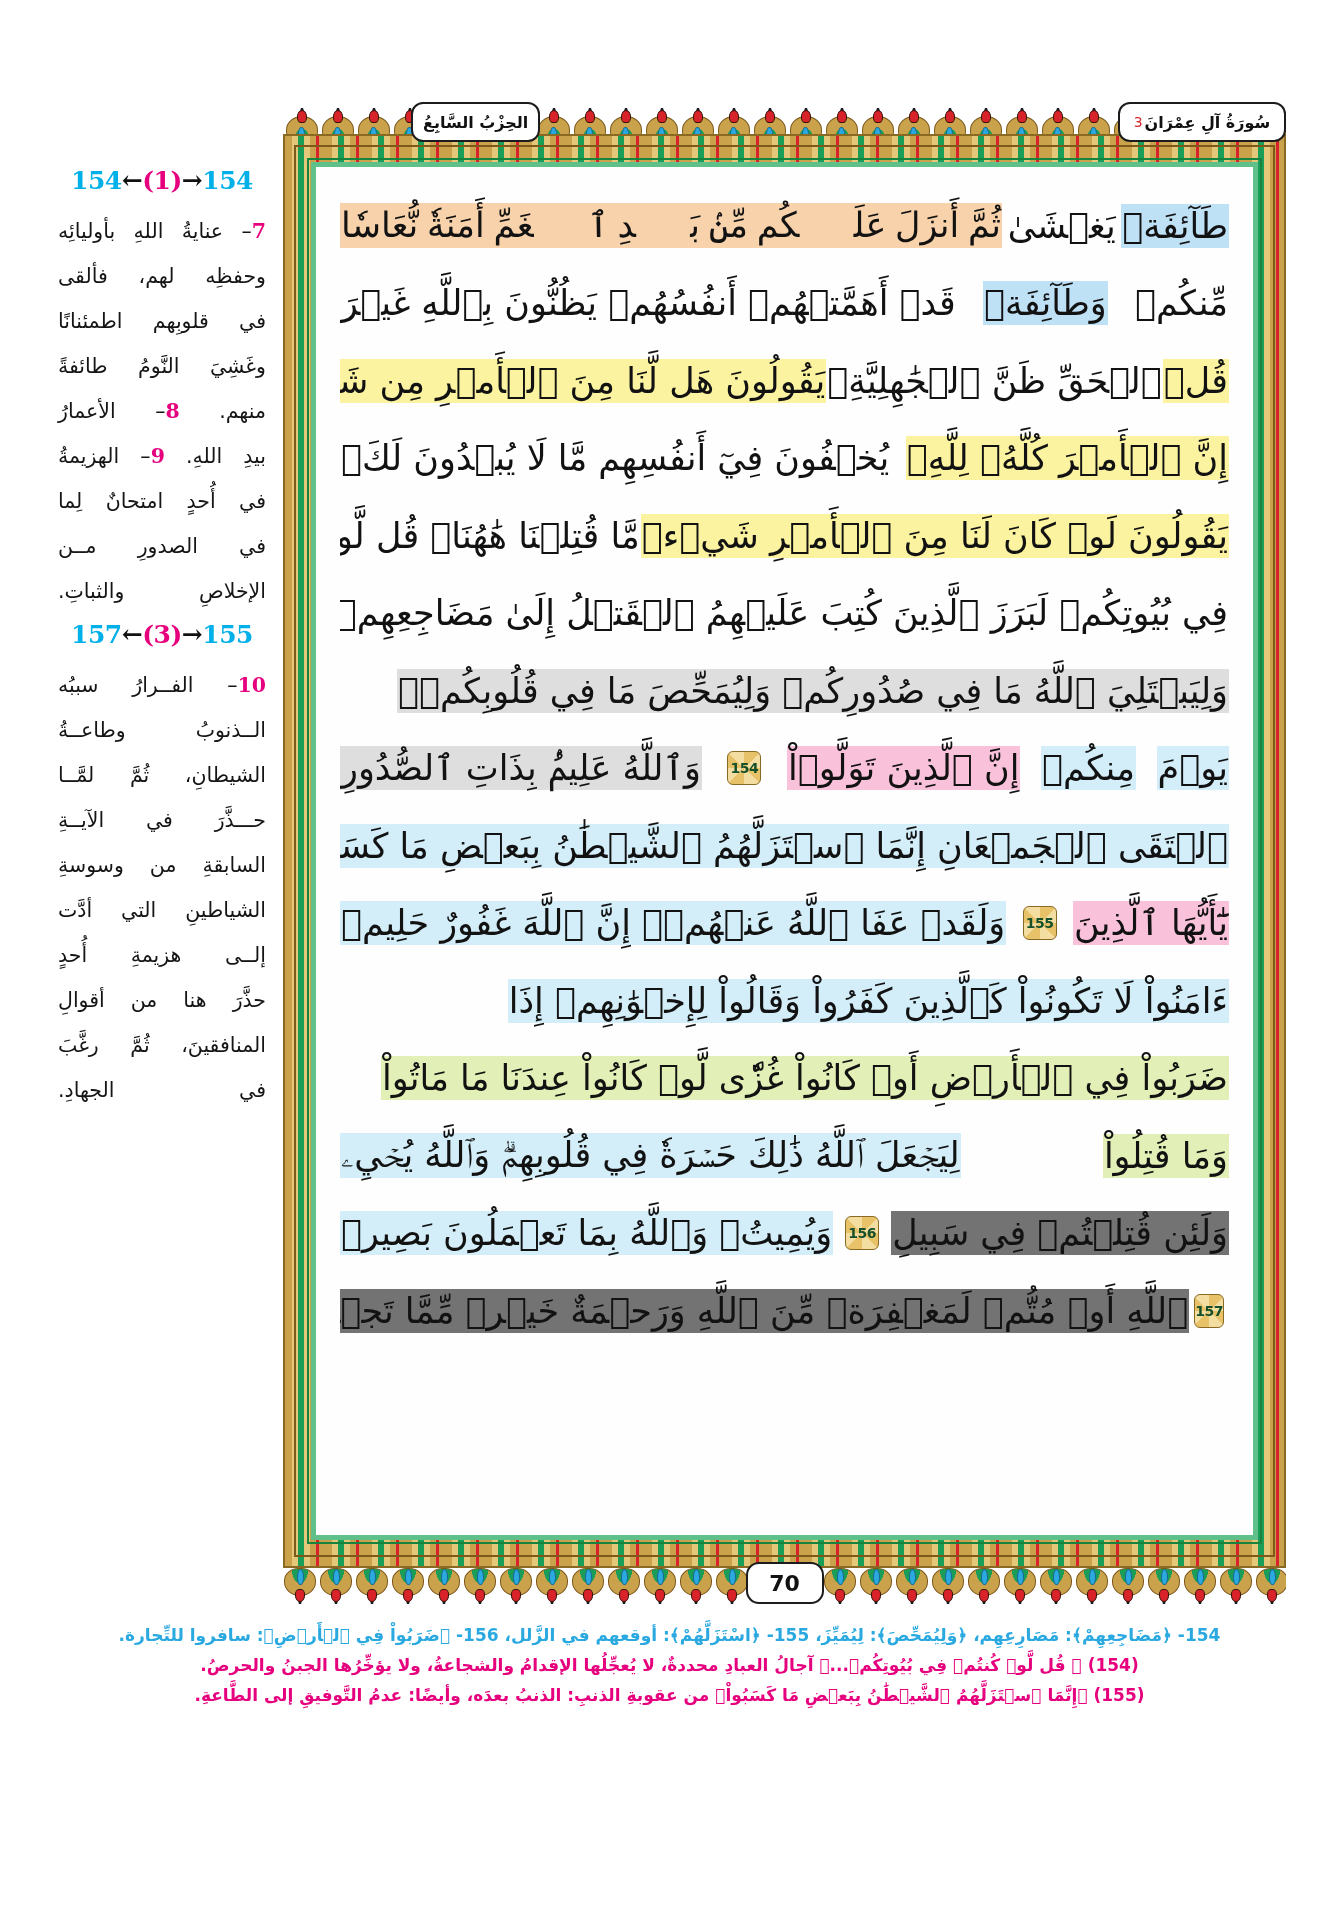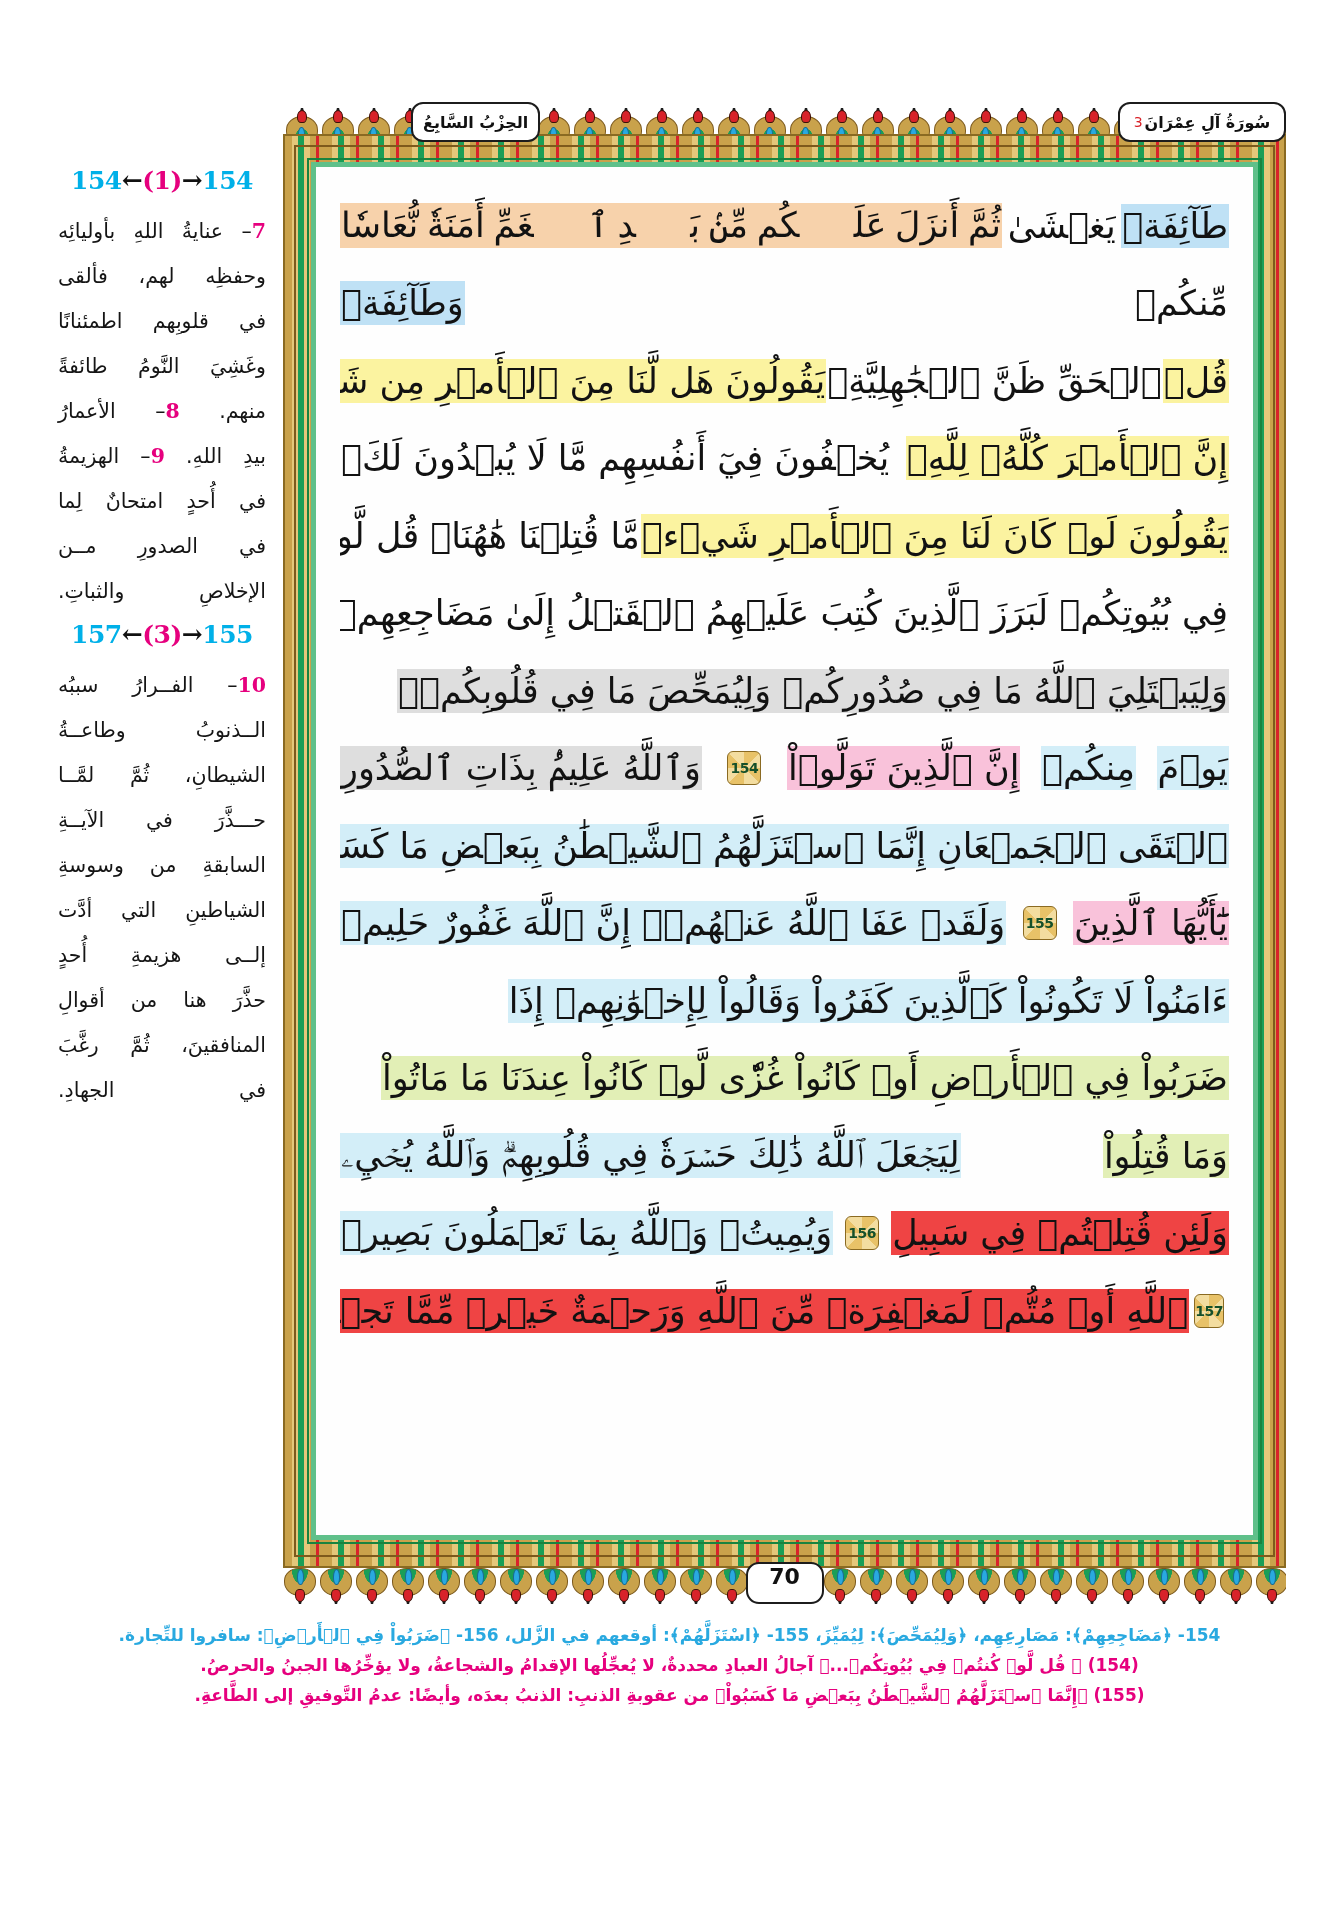--- a/index.html
+++ b/index.html
@@ -142,21 +142,21 @@
     white-space: nowrap;
     overflow: hidden;
     letter-spacing: -0.5px;
   }
   .qline > .seg { display: inline-block; padding: 2px 1px; }
   .hl-peach  { background: #f7d2ab; font-family: Liberation Serif, serif; }
   .hl-blue   { background: #bfe1f5; }
   .hl-yellow { background: #fbf3a0; }
   .hl-grey   { background: #dedede; }
   .hl-pink   { background: #f9c2da; }
-  .hl-green  { background: #ef4444; }
+  .hl-green  { background: #737373; }
   .hl-cyan   { background: #d3eef8; }
   .hl-lime   { background: #e2efb6; }
   .hl-none   { background: transparent; }
 
   .ayah-mark {
     display: inline-flex;
     align-items: center;
     justify-content: center;
     width: 34px; height: 34px;
     margin: 0 5px;
@@ -176,21 +176,21 @@
 
   
   .page-badge {
     position: absolute;
     left: 50%; bottom: 4px;
     transform: translateX(-50%);
     width: 78px; height: 42px;
     background: #ffffff;
     border: 2px solid #1c1c1c;
     border-radius: 13px;
-    display: flex; justify-content: center;
+    display: flex; align-items: center; justify-content: center;
     font-size: 22px; color: #111; font-weight: 600;
     z-index: 6;
   }
 
   
   .footer-strip {
     position: absolute;
     left: 283px; top: 1568px;
     width: 1003px; height: 40px;
   }
@@ -391,20 +391,21 @@
     <div class="frame-inner">
       <div class="quran-body" id="quran-body">
           <div class="qline">
             <span class="seg hl-blue">طَآئِفَةٞ</span>
             <span class="seg hl-none"> يَغۡشَىٰ </span>
             <span class="seg hl-peach">ثُمَّ أَنزَلَ عَلَيۡكُم مِّنۢ بَعۡدِ ٱلۡغَمِّ أَمَنَةٗ نُّعَاسٗا</span>
           </div>
           <div class="qline">
             <span class="seg hl-none">مِّنكُمۡ </span>
             <span class="seg hl-blue">وَطَآئِفَةٞ</span>
+            <span class="seg hl-none"> قَدۡ أَهَمَّتۡهُمۡ أَنفُسُهُمۡ يَظُنُّونَ بِٱللَّهِ غَيۡرَ</span>
           </div>
           <div class="qline">
             <span class="seg hl-yellow">قُلۡ</span>
             <span class="seg hl-none"> ٱلۡحَقِّ ظَنَّ ٱلۡجَٰهِلِيَّةِۖ </span>
             <span class="seg hl-yellow">يَقُولُونَ هَل لَّنَا مِنَ ٱلۡأَمۡرِ مِن شَيۡءٖۗ</span>
           </div>
           <div class="qline">
             <span class="seg hl-yellow">إِنَّ ٱلۡأَمۡرَ كُلَّهُۥ لِلَّهِۗ</span>
             <span class="seg hl-none"> يُخۡفُونَ فِيٓ أَنفُسِهِم مَّا لَا يُبۡدُونَ لَكَۖ</span>
           </div>

